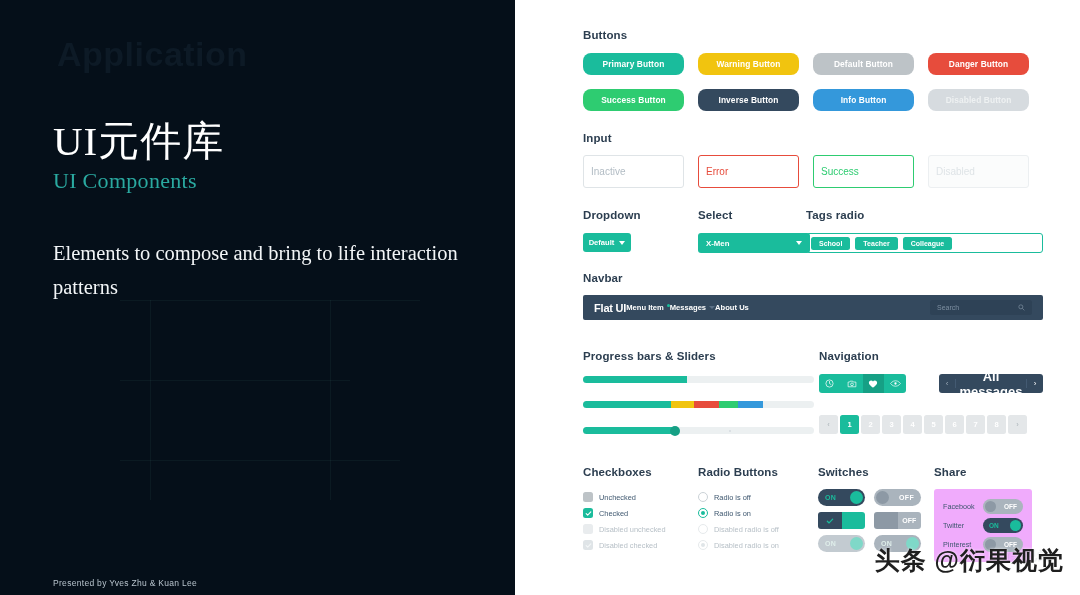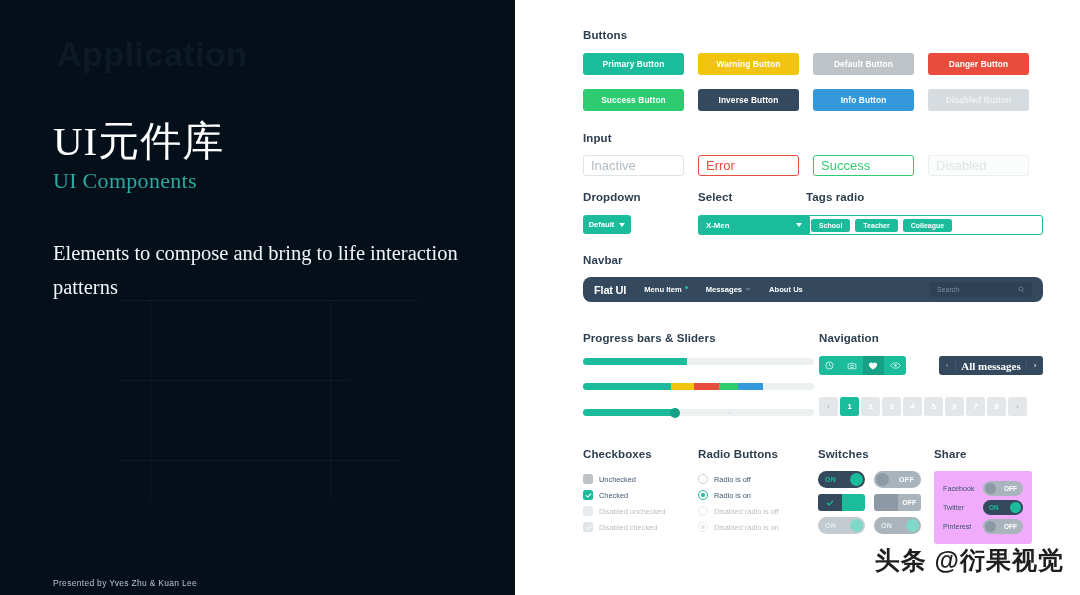--- a/index.html
+++ b/index.html
@@ -64,40 +64,40 @@
   .rp-inner { position: absolute; left: 68px; top: 0; width: 460px; }
 
   .sec-title {
     font-size: 11.5px; font-weight: 700; color: #2c3e50;
     letter-spacing: 0.1px; font-family: "Liberation Sans", sans-serif;
   }
 
   
   .btn-grid { display: grid; grid-template-columns: repeat(4, 101px); gap: 14px 14px; }
   .fbtn {
-    height: 22px; border-radius: 3px; border: none;
+    height: 22px; border-radius: 8px; border: none;
     color: #fff; font-size: 8.4px; font-weight: 700;
     display: flex; align-items: center; justify-content: center;
     font-family: "Liberation Sans", sans-serif; cursor: pointer;
     letter-spacing: 0.1px;
   }
   .b-primary  { background: #1abc9c; }
   .b-warning  { background: #f1c40f; }
   .b-default  { background: #bdc3c7; }
   .b-danger   { background: #e74c3c; }
   .b-success  { background: #2ecc71; }
   .b-inverse  { background: #34495e; }
   .b-info     { background: #3498db; }
   .b-disabled { background: #d6dbdf; color: #eef1f2; }
 
   
   .inp-grid { display: grid; grid-template-columns: repeat(4, 101px); gap: 14px; }
   .finput {
-    height: 21px; border-radius: 3px; background: #fff;
-    border: 1.4px solid #dfe4e7; font-size: 13px;
+    height: 33px; border-radius: 3px; background: #fff;
+    border: 1.4px solid #dfe4e7; font-size: 10px;
     padding: 0 7px; color: #b2bcc4; font-family: "Liberation Sans", sans-serif;
     display: flex; align-items: center;
   }
   .i-error   { border-color: #e74c3c; color: #e74c3c; }
   .i-success { border-color: #2ecc71; color: #2ecc71; }
   .i-disabled{ border-color: #eceff1; color: #dfe4e7; background: #fbfcfc; }
 
   
   .row3 { display: flex; }
   .col-dd { width: 115px; }
@@ -121,22 +121,22 @@
     border: 1.4px solid #1abc9c; border-radius: 3px; height: 20px;
     display: flex; align-items: center; gap: 5px; padding: 0 4px;
   }
   .tag {
     background: #1abc9c; color: #fff; border-radius: 2.5px;
     font-size: 7px; font-weight: 700; padding: 3px 8px; cursor: pointer;
   }
 
   
   .navbar {
-    background: #34495e; border-radius: 8px; height: 25px;
-    display: flex; align-items: center; padding: 0 11px; gap: 18px;
+    background: #34495e; border-radius: 2px; height: 25px;
+    display: flex; align-items: center; padding: 0 11px; 
   }
   .nav-brand { color: #fff; font-size: 11px; font-weight: 700; letter-spacing: -0.2px; }
   .nav-item { color: #ffffff; font-size: 7.6px; font-weight: 700; display: flex; align-items: center; gap: 3px; cursor: pointer; }
   .nav-dot { width: 3px; height: 3px; border-radius: 50%; background: #1abc9c; margin-bottom: 5px; }
   .nav-caret { width: 0; height: 0; border-left: 3px solid transparent;
                border-right: 3px solid transparent; border-top: 3.5px solid #5d7186; }
   .nav-search {
     margin-left: auto; background: #2e4256; border-radius: 2.5px;
     width: 102px; height: 15px; display: flex; align-items: center;
     padding: 0 7px; justify-content: space-between;
@@ -161,21 +161,21 @@
   .ig-cell.active { background: #16a085; }
   .ig-cell svg { display: block; }
 
   .allmsg {
     background: #34495e; border-radius: 3px; height: 19px;
     display: flex; align-items: center; width: 104px; overflow: hidden; cursor: pointer;
   }
   .am-arrow { width: 17px; display: flex; align-items: center; justify-content: center; color: #9aa9b7; font-size: 8px; }
   .am-arrow.r { border-left: 1px solid #435a72; color: #fff; }
   .am-arrow.l { border-right: 1px solid #435a72; }
-  .am-label { flex: 1; text-align: center; color: #fff; font-size: 11px; font-weight: 700; font-family: Liberation Serif, serif; }
+  .am-label { flex: 1; text-align: center; color: #fff; font-size: 13px; font-weight: 700; }
 
   .pagination { display: flex; gap: 2px; }
   .pg {
     width: 19px; height: 19px; border-radius: 2.5px; background: #e4e7e9;
     display: flex; align-items: center; justify-content: center;
     color: #ffffff; font-size: 7.6px; font-weight: 700; cursor: pointer;
   }
   .pg.active { background: #1abc9c; }
   .pg.arrow { color: #b9c0c5; }
 
@@ -288,21 +288,21 @@
       </div>
 
       <div style="margin-top:21px;" class="sec-title">Input</div>
       <div class="inp-grid" style="margin-top:11px;">
         <div class="finput">Inactive</div>
         <div class="finput i-error">Error</div>
         <div class="finput i-success">Success</div>
         <div class="finput i-disabled">Disabled</div>
       </div>
 
-      <div class="row3" style="margin-top:15px;">
+      <div class="row3" style="margin-top:21px;">
         <div class="col-dd">
           <div class="sec-title">Dropdown</div>
           <div class="dd-btn" style="margin-top:12px;">
             <span>Default</span>
             <span class="caret"></span>
           </div>
         </div>
         <div class="col-sel">
           <div class="sec-title">Select</div>
           <div class="sel-btn" style="margin-top:12px;">

